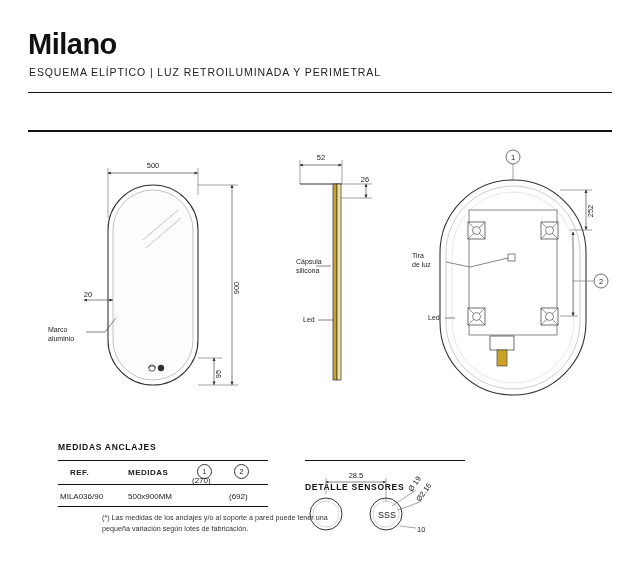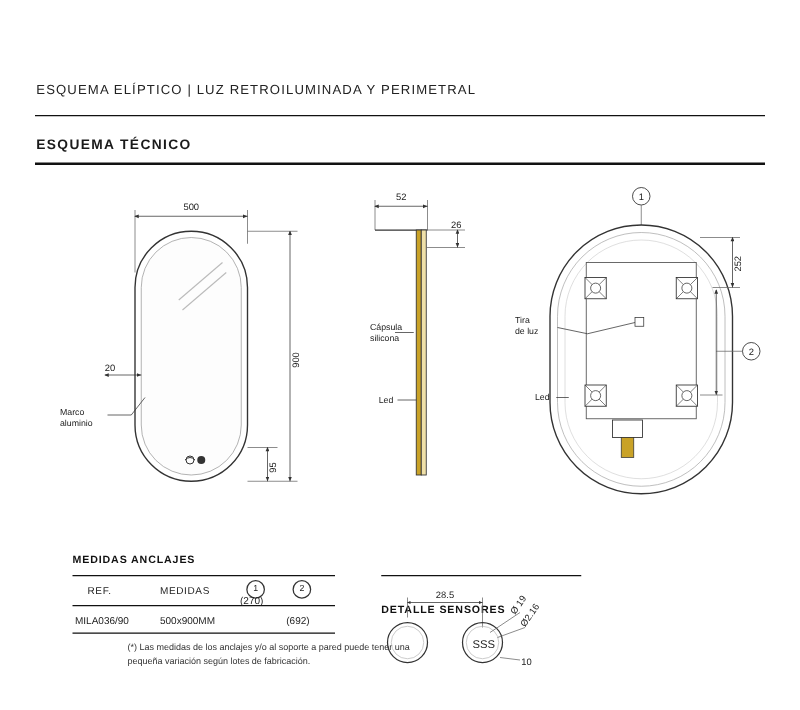--- a/index.html
+++ b/index.html
@@ -95,21 +95,21 @@
   .hline {
     position: absolute;
     background: #111;
     height: 1px;
   }
   .tbl-col {
     position: absolute;
     font-size: 8px;
     color: #222;
   }
-  .tbl-col.b { font-weight: normal; letter-spacing: 0.5px; }
+  .tbl-col.b { font-weight: bold; letter-spacing: 0.5px; }
   .note {
     position: absolute;
     left: 58px;
     top: 80px;
     width: 230px;
     font-size: 7.2px;
     line-height: 1.55;
     color: #333;
     margin-left: 44px;
   }
@@ -122,23 +122,23 @@
     line-height: 13px;
     text-align: center;
     color: #222;
   }
 </style>
 </head>
 <body>
 
 <div class="page">
 
+  <div class="title">Milano</div>
   <div class="subtitle">ESQUEMA ELÍPTICO | LUZ RETROILUMINADA Y PERIMETRAL</div>
   <div class="rule rule-top"></div>
-  <div class="section-title">ESQUEMA TÉCNICO</div>
   <div class="rule rule-under-section"></div>
 
   <div class="drawings">
     <svg width="640" height="290" viewBox="0 0 640 290">
       <defs>
         <marker id="ar" markerWidth="7" markerHeight="7" refX="6" refY="2.5" orient="auto">
           <path d="M0,0 L6,2.5 L0,5 z" fill="#333"></path>
         </marker>
         <marker id="arS" markerWidth="7" markerHeight="7" refX="1" refY="2.5" orient="auto">
           <path d="M6,0 L0,2.5 L6,5 z" fill="#333"></path>

